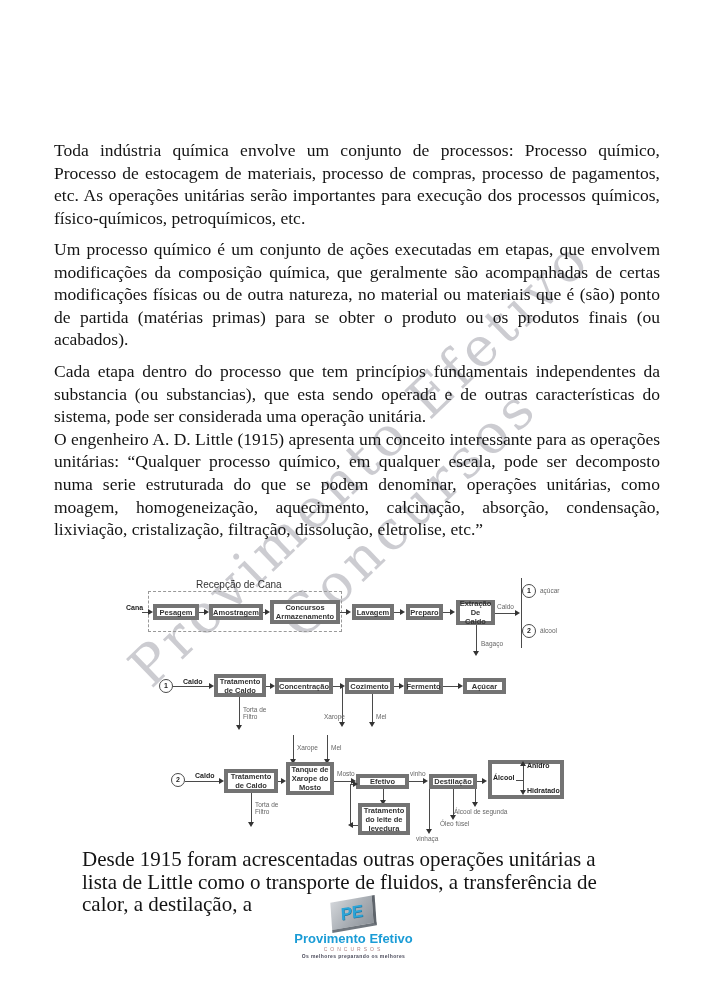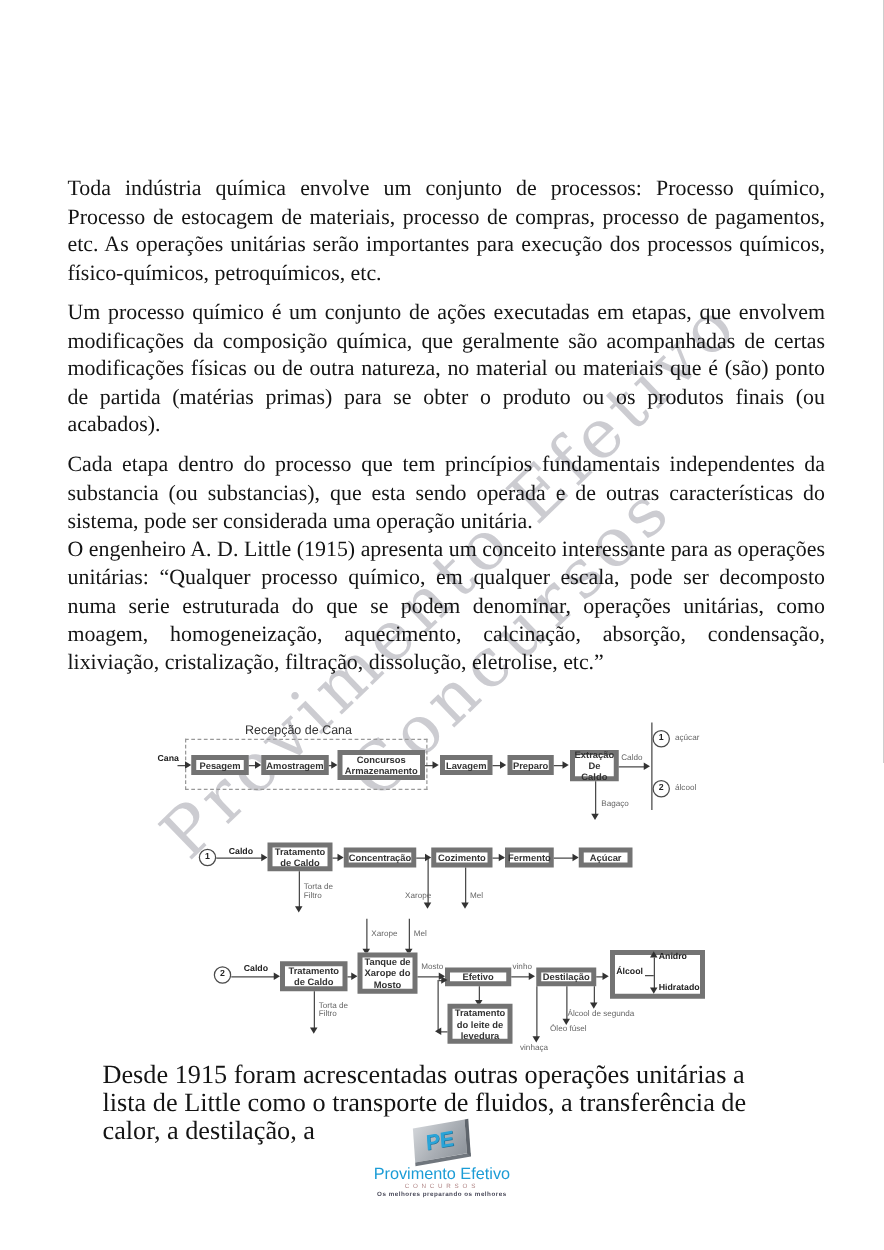--- a/index.html
+++ b/index.html
@@ -47,21 +47,21 @@
   
   .logo { position:absolute; top:899px; left:0; width:707px; text-align:center; z-index:1;
           font-family:"Liberation Sans", sans-serif; }
   .logo-cube { width:42px; height:27px; margin:0 auto 3px auto;
                background:linear-gradient(135deg,#d2d5d9 0%,#a9aeb4 55%,#8d939a 100%);
                border-right:3px solid #5f656c; border-bottom:3px solid #70767d;
                transform:rotate(-10deg) skewX(-6deg);
                display:flex; align-items:center; justify-content:center; }
   .logo-cube span { font-weight:bold; font-size:17px; color:#2aa4d8;
                     text-shadow:0.5px 0.5px 0 #1b6e94; letter-spacing:0; }
-  .logo-name { color:#1b9cd6; font-weight:normal; font-size:13px; line-height:14px; }
+  .logo-name { color:#1b9cd6; font-weight:bold; font-size:13px; line-height:14px; }
   .logo-sub  { font-size:5px; letter-spacing:3px; color:#b08585; line-height:7px; }
   .logo-tag  { font-size:5px; font-weight:bold; color:#4a4a5a; letter-spacing:0.4px; line-height:7px; }
 </style>
 </head>
 <body>
 
 <div class="page">
 
   <div class="watermark">Provimento Efetivo Concursos</div>
 

